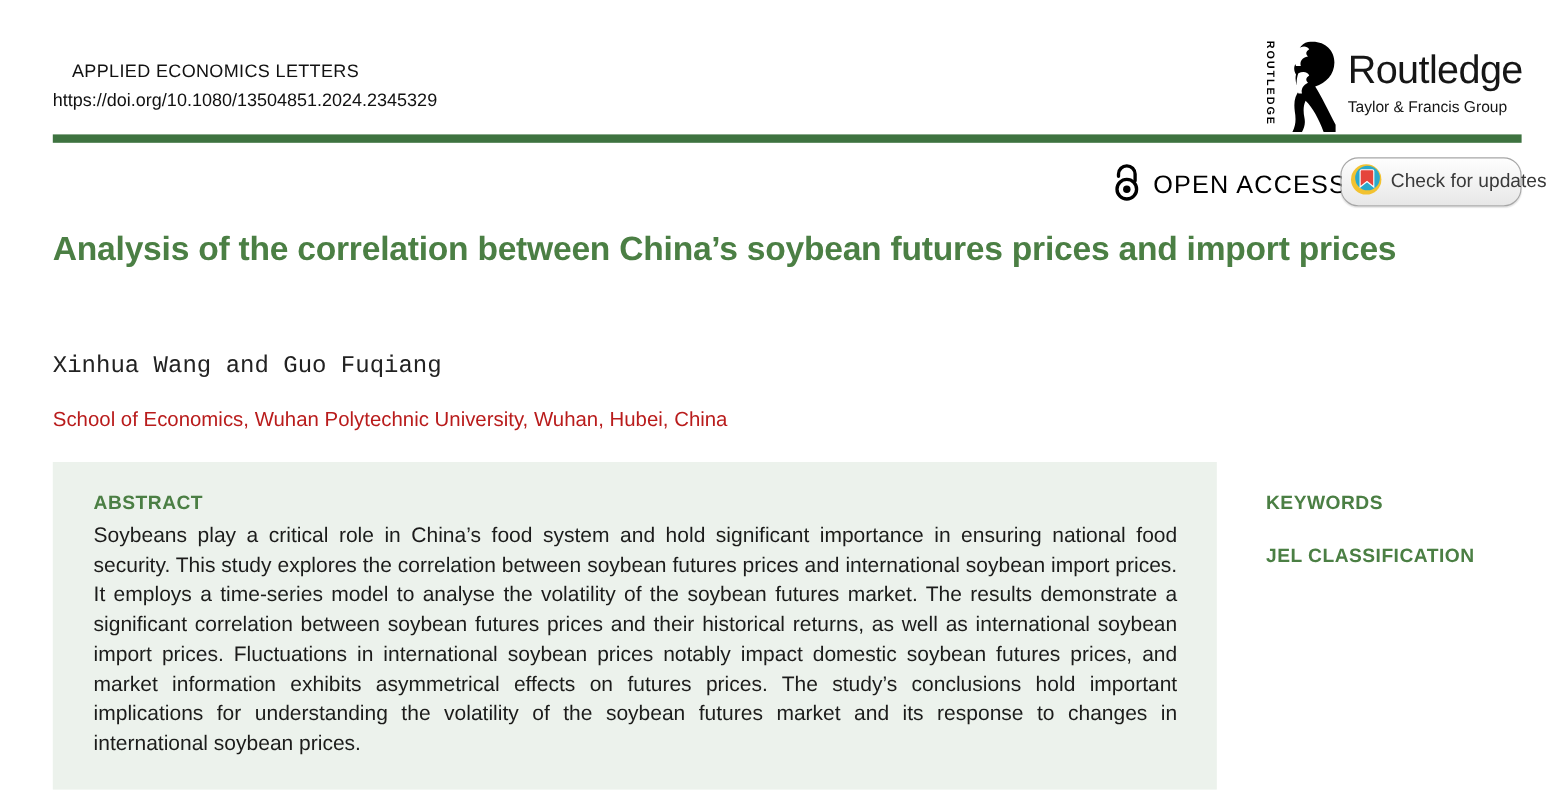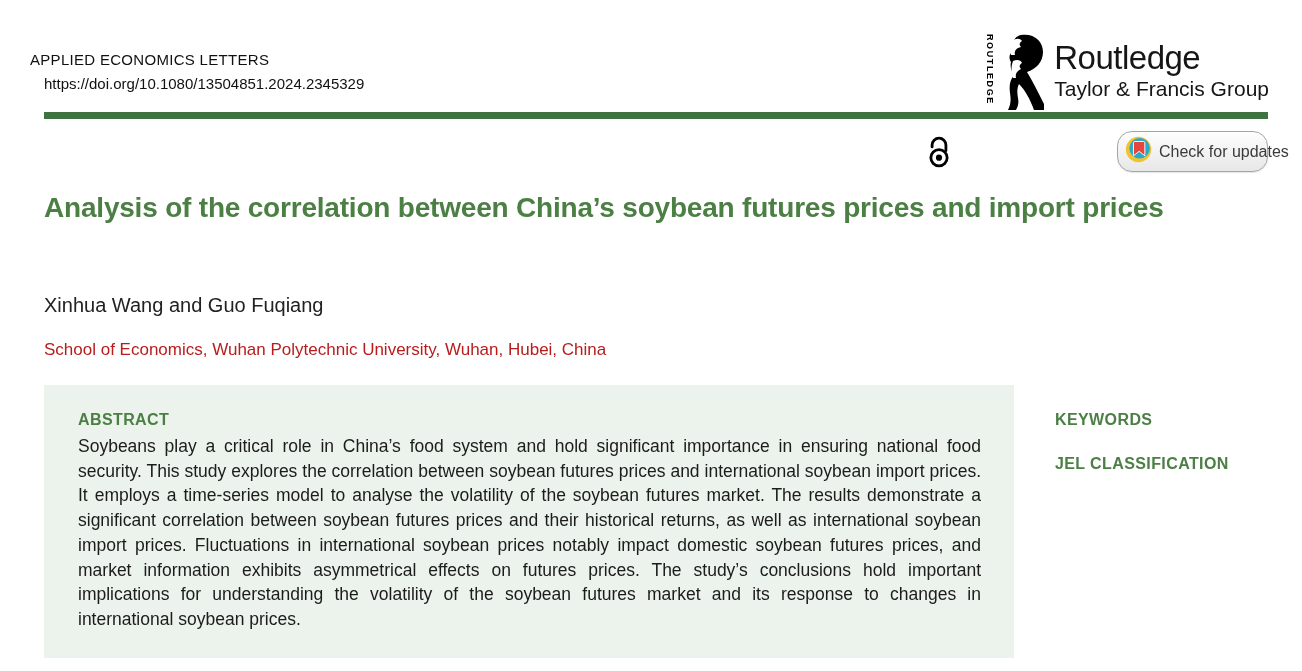--- a/index.html
+++ b/index.html
@@ -13,31 +13,31 @@
   }
   *{margin:0;padding:0;box-sizing:border-box;}
   body{background:#888;font-family:"Liberation Sans",sans-serif;}
   .page{
     position:relative;width:1302px;height:671px;background:#ffffff;
     color:var(--text-black);overflow:hidden;margin:0 auto;
   }
   .abs{position:absolute;}
 
   
-  .journal-line{left:30px;top:51px;font-size:15px;letter-spacing:.3px;color:#111;}
+  .journal-line{left:60px;top:51px;font-size:15px;letter-spacing:.3px;color:#111;}
   .doi-line{left:44px;top:75px;font-size:15px;color:#111;text-align:right;}
   .logo{right:33px;top:34px;display:flex;align-items:flex-start;gap:9px;}
   .logo-vertical{
     writing-mode:vertical-rl;font-size:9px;font-weight:bold;letter-spacing:1.6px;
     height:74px;color:#000;display:flex;align-items:center;
   }
   .logo-mark svg{display:block;}
   .logo-names{margin-top:6px;}
   .logo-name{font-size:33px;letter-spacing:-.5px;color:#161616;line-height:36px;}
-  .logo-group{font-size:21px;color:#161616;line-height:26px;}
+  .logo-group{font-size:13px;color:#161616;line-height:26px;}
   .rule{left:44px;top:112px;width:1224px;height:7px;background:var(--rule-green);}
 
   
   .open-access{left:926px;top:136px;display:flex;align-items:center;gap:9px;}
   .oa-label{font-size:21px;letter-spacing:1px;color:#000;}
   .check-btn{
     left:1117px;top:131px;width:151px;height:41px;
     display:flex;align-items:center;gap:7px;padding:0 8px 0 7px;
     border:1px solid #a6a6a6;border-radius:15px;
     background:linear-gradient(#fefefe,#e7e7e7);
@@ -45,21 +45,21 @@
     font-family:"Liberation Sans",sans-serif;font-size:16px;color:#3a3a3a;
     cursor:pointer;white-space:nowrap;
   }
 
   
   .title{
     left:44px;top:189px;width:1252px;
     font-size:28px;font-weight:700;line-height:37px;letter-spacing:-.2px;
     color:var(--heading-green);
   }
-  .authors{left:44px;top:294px;font-size:20px;color:#222;}
+  .authors{left:44px;top:294px;font-size:20px;color:#222;font-family:Liberation Mono, monospace;}
   .affiliation{left:44px;top:340px;font-size:17px;color:#b91c1c;}
 
   
   .abstract-box{
     left:44px;top:385px;width:970px;min-height:272px;
     background:var(--abstract-bg);padding:26px 33px 26px 34px;
   }
   .green-heading{
     font-size:16px;font-weight:700;letter-spacing:.4px;
     color:var(--heading-green);margin-bottom:5px;
@@ -105,20 +105,21 @@
   <div class="abs rule"></div>
 
   <div class="abs open-access">
     <span>
       <svg width="26" height="32" viewBox="0 0 25 31" aria-hidden="true">
         <circle cx="12.5" cy="21" r="7.9" fill="none" stroke="#000" stroke-width="2.7"></circle>
         <circle cx="12.5" cy="21" r="3" fill="#000"></circle>
         <path d="M19.2,14.2 V8.8 A6.7,6.7 0 0 0 5.8,8.8 V10.6" fill="none" stroke="#000" stroke-width="2.7" stroke-linecap="round"></path>
       </svg>
     </span>
+    <span class="oa-label">OPEN ACCESS</span>
   </div>
 
   <button class="abs check-btn">
     <span>
       <svg width="27" height="27" viewBox="0 0 32 32" aria-hidden="true">
         <circle cx="16" cy="16" r="15" fill="var(--crossmark-yellow)"></circle>
         <circle cx="17.3" cy="14.6" r="12.2" fill="var(--crossmark-teal)"></circle>
         <path d="M11.5,6.5 h10.5 a1.5,1.5 0 0 1 1.5,1.5 v15.5 l-6.7,-5.4 l-6.8,5.4 v-15.5 a1.5,1.5 0 0 1 1.5,-1.5 z" fill="var(--crossmark-red)" stroke="#fff" stroke-width="1.1"></path>
       </svg>
     </span>

